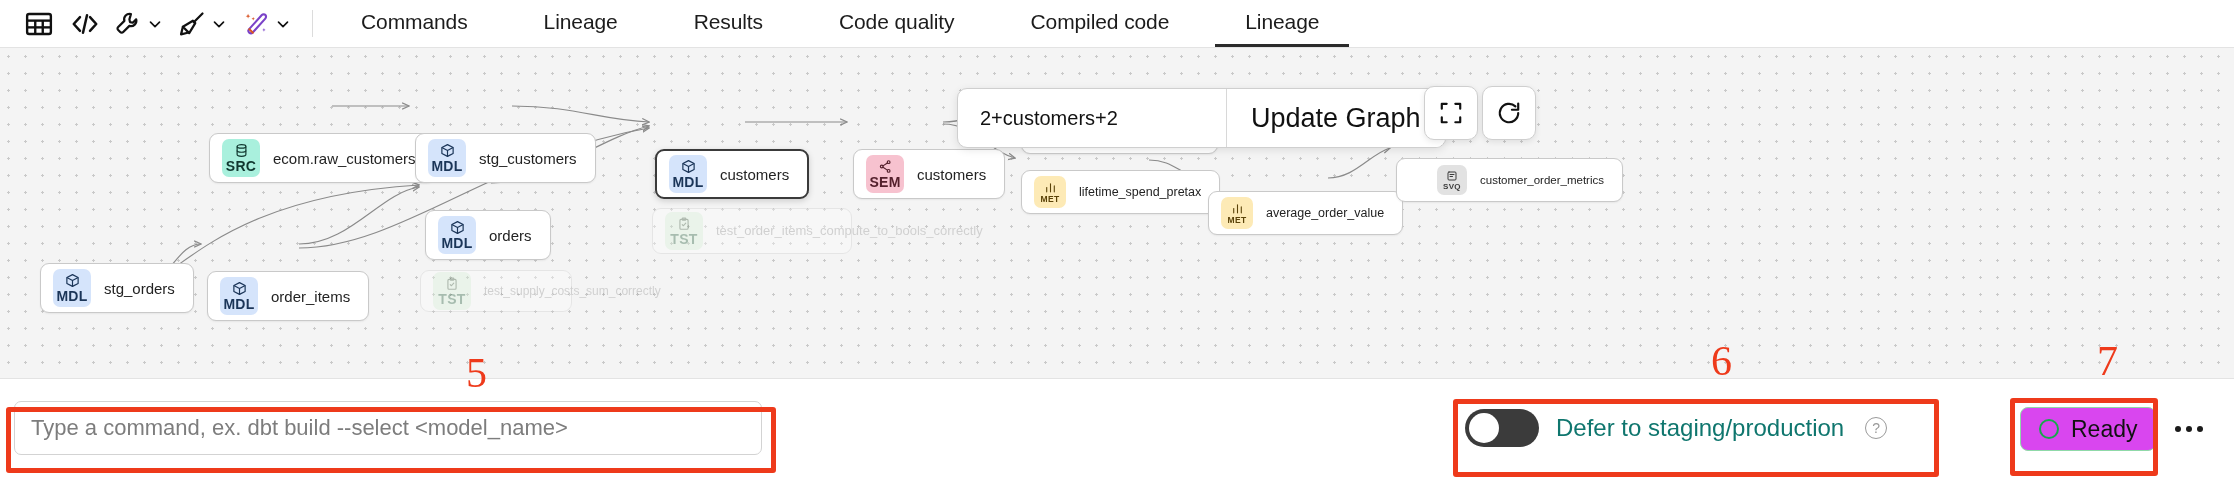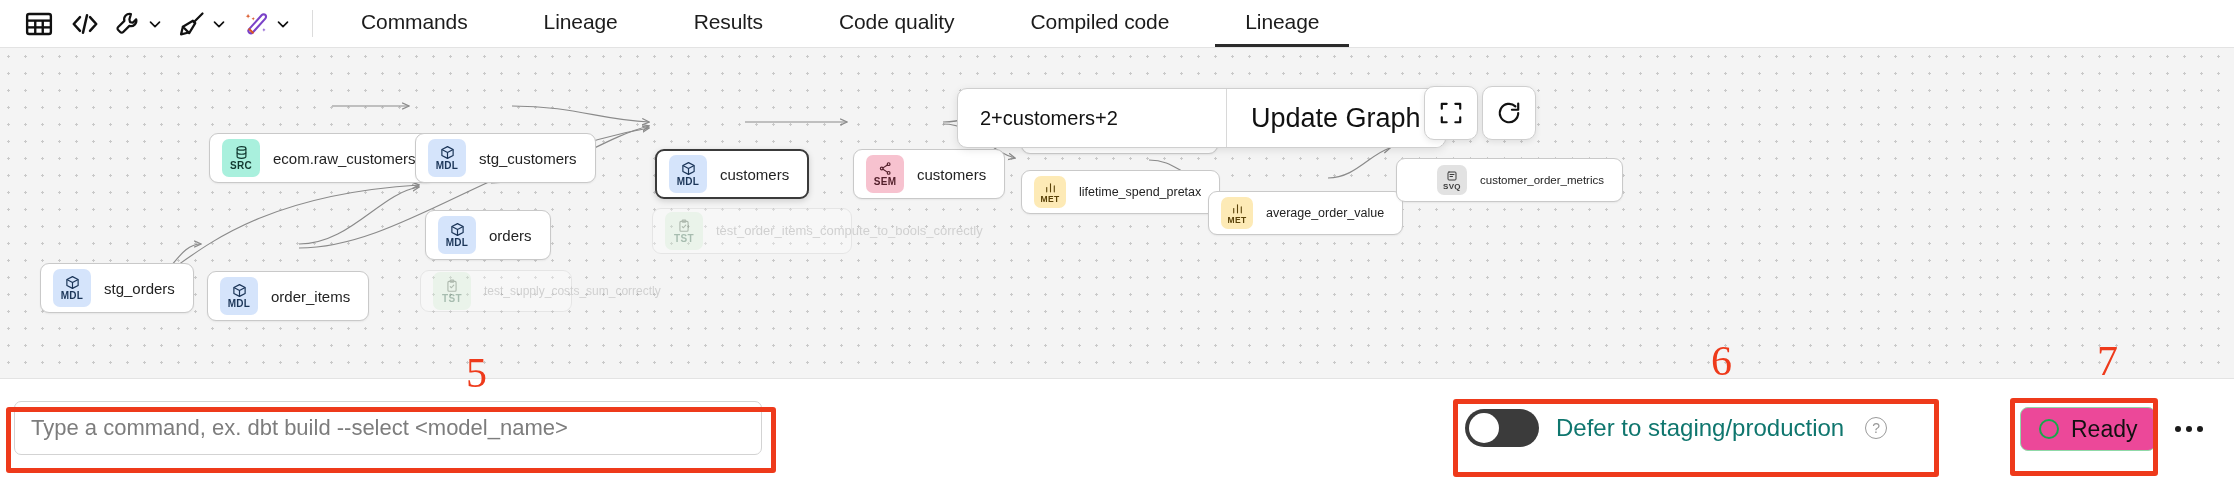--- a/index.html
+++ b/index.html
@@ -55,21 +55,21 @@
   .node.faded { opacity: .34; box-shadow: none; }
   .node-label { font-size: 15px; color: #232323; white-space: nowrap; }
   .node.faded .node-label { color: #8c8c8c; }
 
   .badge {
     width: 38px; height: 38px; border-radius: 7px; flex: 0 0 38px;
     display: flex; flex-direction: column; align-items: center; justify-content: center;
     gap: 1px;
   }
   .badge .gly { line-height: 1; display: flex; }
-  .badge .bt { font-size: 10px; font-weight: 700; letter-spacing: .3px; line-height: 1; }
+  .badge .bt { font-size: 14px; font-weight: 700; letter-spacing: .3px; line-height: 1; }
   .b-src { background: #a9f0dd; color: #11372f; }
   .b-mdl { background: #d5e4fb; color: #1b3558; }
   .b-sem { background: #f7c2cf; color: #54202c; }
   .b-met { background: #fdeab6; color: #5a4208; }
   .b-tst { background: #d8f2d8; color: #14532d; }
   .b-svq { background: #e2e2e2; color: #3a3a3a; }
 
   
   .selector-panel {
     position: absolute; background: #fff; border: 1px solid #cfcfcf;
@@ -118,21 +118,21 @@
   }
   .defer-label { font-size: 24px; color: #0f766e; white-space: nowrap; }
   .help-icon {
     width: 22px; height: 22px; border-radius: 50%; border: 1.6px solid #9a9a9a;
     color: #9a9a9a; font-size: 14px; display: flex; align-items: center;
     justify-content: center; cursor: pointer; margin-left: 4px;
   }
 
   .ready-pill {
     position: absolute; left: 2020px; top: 28px; height: 44px;
-    border: 1px solid #8fd9a8; background: #ec4899; border-radius: 8px;
+    border: 1px solid #8fd9a8; background: #d946ef; border-radius: 8px;
     display: flex; align-items: center; gap: 12px; padding: 0 18px; cursor: pointer;
   }
   .ready-dot { width: 20px; height: 20px; border-radius: 50%; border: 2.4px solid #17a94c; }
   .ready-text { font-size: 23px; color: #111; }
   .kebab {
     position: absolute; left: 2165px; top: 30px; width: 48px; height: 40px;
     display: flex; align-items: center; justify-content: center; gap: 5px; cursor: pointer;
   }
   .kebab i { width: 6px; height: 6px; background: #1b1b1b; border-radius: 50%; display: block; }
 

